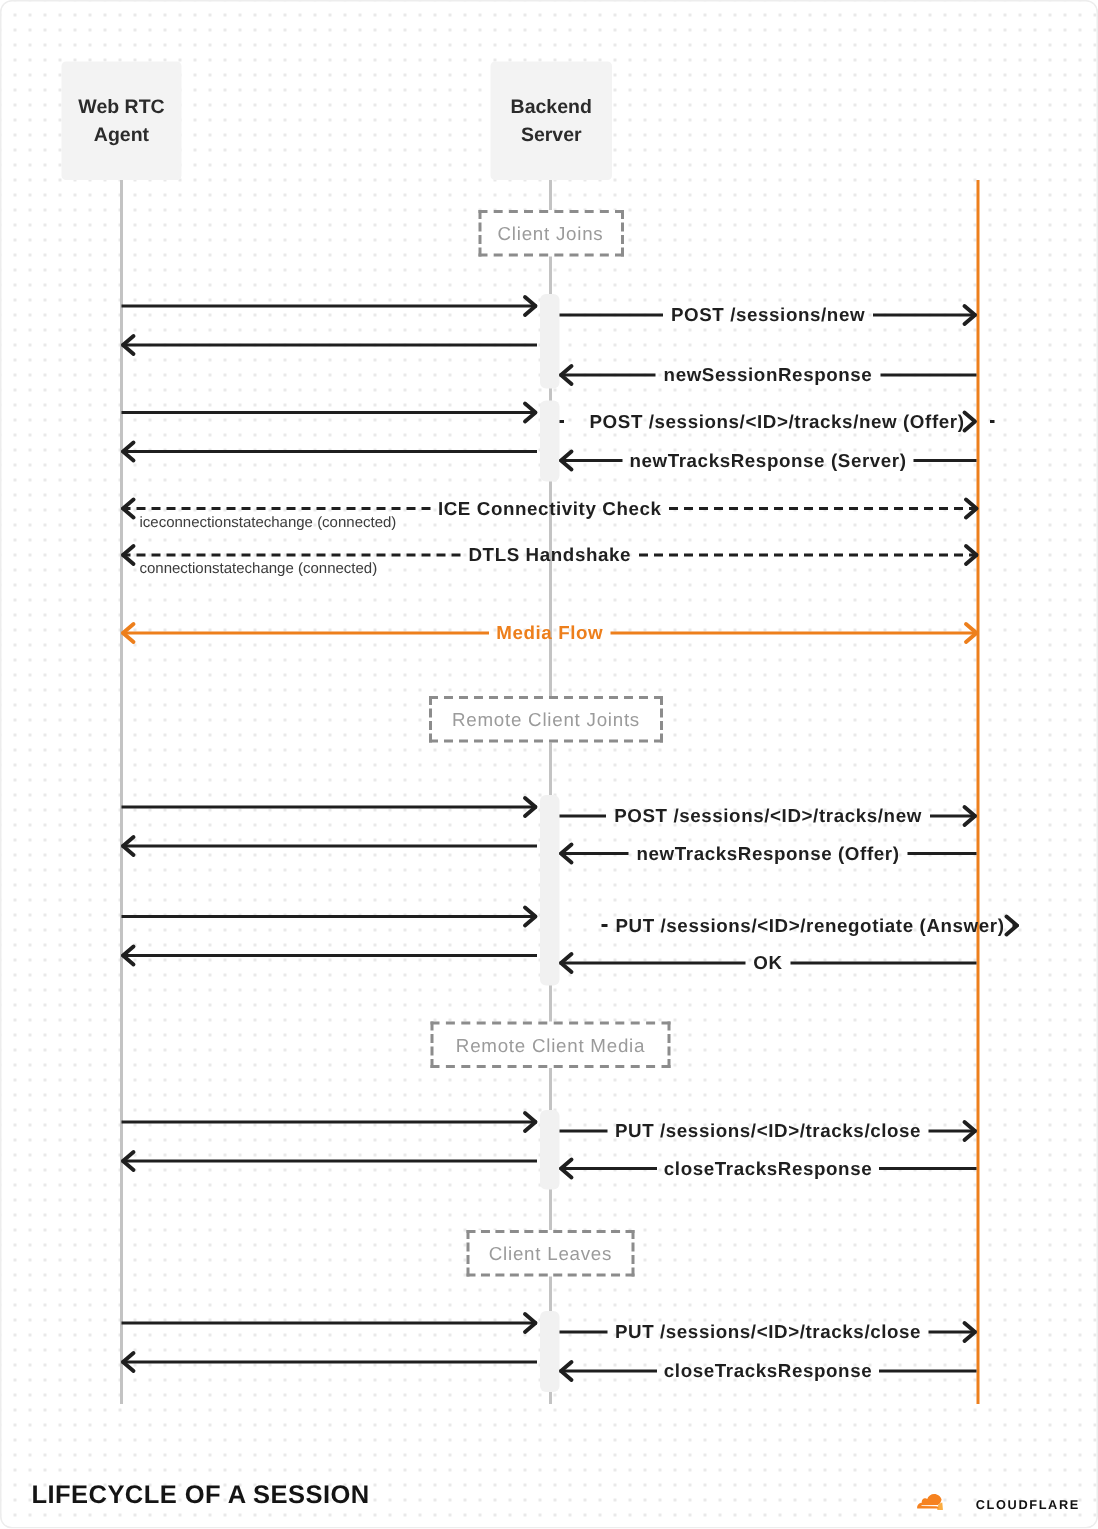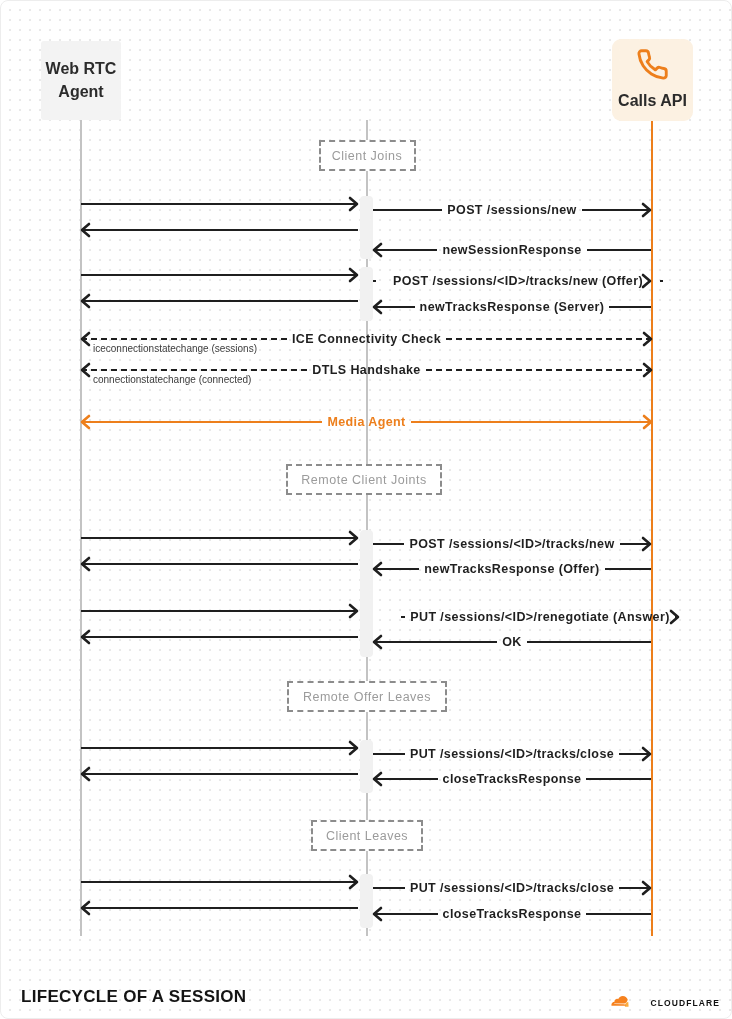--- a/index.html
+++ b/index.html
@@ -7,21 +7,21 @@
   #canvas {
     position: relative; width: 732px; height: 1019px;
     background-color: #ffffff;
     background-image: radial-gradient(circle, #e9e9e9 1.15px, transparent 1.3px);
     background-size: 10px 10px; background-position: 4px 4px;
     border: 1px solid #ededed; border-radius: 8px; overflow: hidden;
   }
   .actor {
     position: absolute; z-index: 6; display: flex; flex-direction: column;
     align-items: center; justify-content: center; text-align: center;
-    font-weight: bold; font-size: 16px; line-height: 1.4; color: #2b2b2b;
+    font-weight: bold; font-size: 13px; line-height: 1.4; color: #2b2b2b;
   }
   .actor.gray { background: #f3f3f3; border-radius: 3px; }
   .actor.calls { background: #fcf1e2; border-radius: 9px; gap: 9px; }
   #actor-webrtc { left: 40px; top: 40px; width: 80px; height: 79px; }
   #actor-backend { left: 326px; top: 40px; width: 81px; height: 79px; }
   #actor-calls  { left: 611px; top: 38px; width: 81px; height: 82px; }
   .lifeline { position: absolute; width: 2px; z-index: 1; }
   .activation { position: absolute; z-index: 2; width: 13px; background: #f1f1f1; border-radius: 4px; }
   .phase {
     position: absolute; z-index: 3; background: #ffffff;
@@ -64,21 +64,21 @@
       <div class="activation" style="left: 359px; top: 529px; height: 127px;"></div>
       <div class="activation" style="left: 359px; top: 739px; height: 53px;"></div>
       <div class="activation" style="left: 359px; top: 873px; height: 54px;"></div>
       <div class="phase" style="left: 317.5px; top: 139px; width: 97px; height: 31px;">
         <span>Client Joins</span>
       </div>
       <div class="phase" style="left: 285px; top: 463px; width: 156px; height: 31px;">
         <span>Remote Client Joints</span>
       </div>
       <div class="phase" style="left: 286px; top: 680px; width: 160px; height: 31px;">
-        <span>Remote Offer Leaves</span>
+        <span>Remote Client Media</span>
       </div>
       <div class="phase" style="left: 310px; top: 819px; width: 112px; height: 31px; justify-content: center;">
         <span>Client Leaves</span>
       </div>
       <div class="msg" style="left: 80px; width: 277px; top: 194px;">
         <span class="seg" style="border-top-color: rgb(31, 31, 31);"></span>
         <svg width="13" height="17" viewBox="0 0 13 17" class="arrowhead right">
           <path d="M3 2.5 L10 8.5 L3 14.5" fill="none" stroke="#1F1F1F" stroke-width="2.6" stroke-linecap="round" stroke-linejoin="round"></path>
         </svg>
       </div>
@@ -135,37 +135,37 @@
       <div class="msg dashed" style="left: 80px; width: 571px; top: 329px;">
         <span class="seg" style="border-top-color: rgb(31, 31, 31);"></span>
         <span class="lbl" style="color: rgb(31, 31, 31);">ICE Connectivity Check</span>
         <span class="seg" style="border-top-color: rgb(31, 31, 31);"></span>
         <svg width="13" height="17" viewBox="0 0 13 17" class="arrowhead right">
           <path d="M3 2.5 L10 8.5 L3 14.5" fill="none" stroke="#1F1F1F" stroke-width="2.6" stroke-linecap="round" stroke-linejoin="round"></path>
         </svg>
         <svg width="13" height="17" viewBox="0 0 13 17" class="arrowhead left">
           <path d="M10 2.5 L3 8.5 L10 14.5" fill="none" stroke="#1F1F1F" stroke-width="2.6" stroke-linecap="round" stroke-linejoin="round"></path>
         </svg>
-        <span class="sublabel">iceconnectionstatechange (sessions)</span>
+        <span class="sublabel">iceconnectionstatechange (connected)</span>
       </div>
       <div class="msg dashed" style="left: 80px; width: 571px; top: 360px;">
         <span class="seg" style="border-top-color: rgb(31, 31, 31);"></span>
         <span class="lbl" style="color: rgb(31, 31, 31);">DTLS Handshake</span>
         <span class="seg" style="border-top-color: rgb(31, 31, 31);"></span>
         <svg width="13" height="17" viewBox="0 0 13 17" class="arrowhead right">
           <path d="M3 2.5 L10 8.5 L3 14.5" fill="none" stroke="#1F1F1F" stroke-width="2.6" stroke-linecap="round" stroke-linejoin="round"></path>
         </svg>
         <svg width="13" height="17" viewBox="0 0 13 17" class="arrowhead left">
           <path d="M10 2.5 L3 8.5 L10 14.5" fill="none" stroke="#1F1F1F" stroke-width="2.6" stroke-linecap="round" stroke-linejoin="round"></path>
         </svg>
         <span class="sublabel">connectionstatechange (connected)</span>
       </div>
       <div class="msg" style="left: 80px; width: 571px; top: 412px;">
         <span class="seg" style="border-top-color: rgb(237, 127, 28);"></span>
-        <span class="lbl" style="color: rgb(237, 127, 28);">Media Agent</span>
+        <span class="lbl" style="color: rgb(237, 127, 28);">Media Flow</span>
         <span class="seg" style="border-top-color: rgb(237, 127, 28);"></span>
         <svg width="13" height="17" viewBox="0 0 13 17" class="arrowhead right">
           <path d="M3 2.5 L10 8.5 L3 14.5" fill="none" stroke="#ED7F1C" stroke-width="2.6" stroke-linecap="round" stroke-linejoin="round"></path>
         </svg>
         <svg width="13" height="17" viewBox="0 0 13 17" class="arrowhead left">
           <path d="M10 2.5 L3 8.5 L10 14.5" fill="none" stroke="#ED7F1C" stroke-width="2.6" stroke-linecap="round" stroke-linejoin="round"></path>
         </svg>
       </div>
       <div class="msg" style="left: 80px; width: 277px; top: 528px;">
         <span class="seg" style="border-top-color: rgb(31, 31, 31);"></span>
@@ -278,27 +278,24 @@
         <svg width="13" height="17" viewBox="0 0 13 17" class="arrowhead left">
           <path d="M10 2.5 L3 8.5 L10 14.5" fill="none" stroke="#1F1F1F" stroke-width="2.6" stroke-linecap="round" stroke-linejoin="round"></path>
         </svg>
       </div>
     </div>
 
   <div class="actor gray" id="actor-webrtc">
     <span>Web RTC Agent</span>
   </div>
 
-
-  <div class="actor calls" id="actor-calls">
-    <svg class="phone-icon" width="33" height="33" viewBox="0 0 24 24" fill="none" stroke="#ED7F1C" stroke-width="2.1" stroke-linecap="round" stroke-linejoin="round">
-      <path d="M22 16.92v3a2 2 0 0 1-2.18 2 19.79 19.79 0 0 1-8.63-3.07 19.5 19.5 0 0 1-6-6 19.79 19.79 0 0 1-3.07-8.67A2 2 0 0 1 4.11 2h3a2 2 0 0 1 2 1.72 12.84 12.84 0 0 0 .7 2.81 2 2 0 0 1-.45 2.11L8.09 9.91a16 16 0 0 0 6 6l1.27-1.27a2 2 0 0 1 2.11-.45 12.84 12.84 0 0 0 2.81.7A2 2 0 0 1 22 16.92z"></path>
-    </svg>
-    <span>Calls API</span>
+  <div class="actor gray" id="actor-backend">
+    <span>Backend Server</span>
   </div>
+
 
   <div class="footer-title">LIFECYCLE OF A SESSION</div>
 
   <div class="logo">
     <svg width="24" height="12" viewBox="0 0 48 24">
       <path fill="#FBAD41" d="M37.2 11.4c-4.1.4-7.4 3.8-7.5 8l0 1.2c0 .4.3.8.8.8l5.9 0c.5 0 .8-.4.8-.8l-.7-8.4c0-.5-.5-.9-1.3-.8z"></path>
       <path fill="#F6821F" d="M31.4 20.6c.4-1.2.2-2.3-.5-3.1-.6-.7-1.6-1.2-2.7-1.2l-19.3-.3c-.1 0-.3-.1-.3-.2-.1-.1-.1-.3 0-.4.1-.2.3-.3.5-.3l19.5-.3c2.3-.1 4.8-2 5.7-4.3l1.1-2.9c0-.1.1-.3 0-.4C34.1 3.1 30.2 0 25.6 0c-4.3 0-8 2.7-9.3 6.6-.9-.6-2-1-3.2-.8-2.1.2-3.9 1.9-4.1 4.1-.1.5 0 1.1.1 1.6-3.5.1-6.3 2.9-6.3 6.5 0 .3 0 .6.1 1 0 .2.2.3.3.3l27.7 0c.2 0 .4-.1.4-.3l.1-.4z"></path>
     </svg>
     <span class="logo-text">CLOUDFLARE</span>
   </div>

